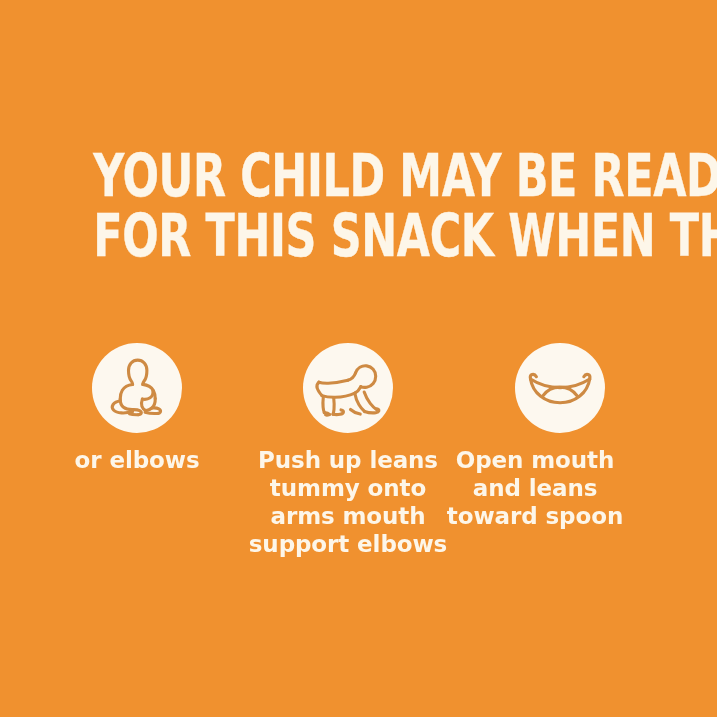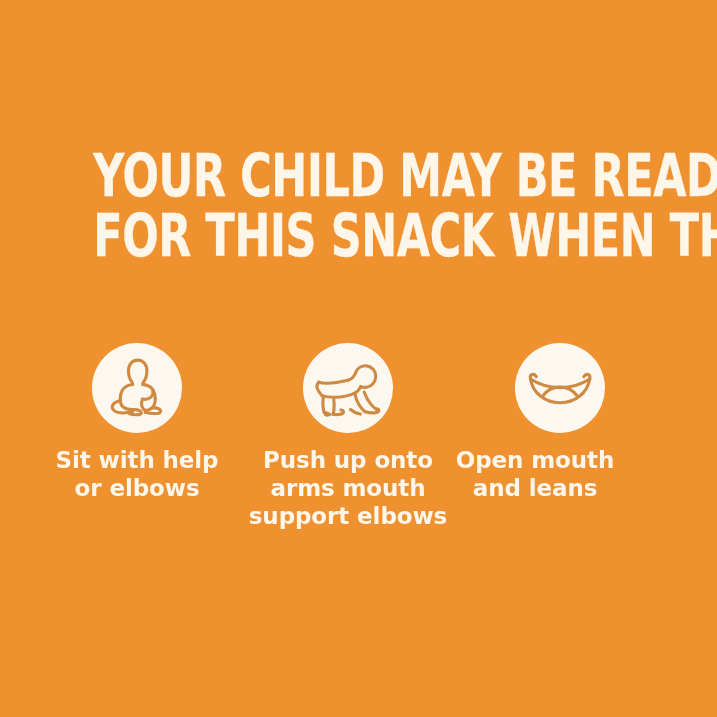--- a/index.html
+++ b/index.html
@@ -190,30 +190,31 @@
           </g>
         </svg>
       </div>
     </div>
 
   </div>
 
   <div class="captions">
 
     <div class="cap cap-0">
-      <span>Sit with help</span>
       <span>or elbows</span>
     </div>
 
     <div class="cap cap-1">
-      <span>Push up onto</span>
+      <span>Push up leans</span>
+      <span>tummy onto</span>
       <span>arms mouth</span>
       <span>support elbows</span>
     </div>
 
     <div class="cap cap-2">
       <span>Open mouth</span>
       <span>and leans</span>
+      <span>toward spoon</span>
     </div>
 
   </div>
 
 </div>
 
 </body></html>

